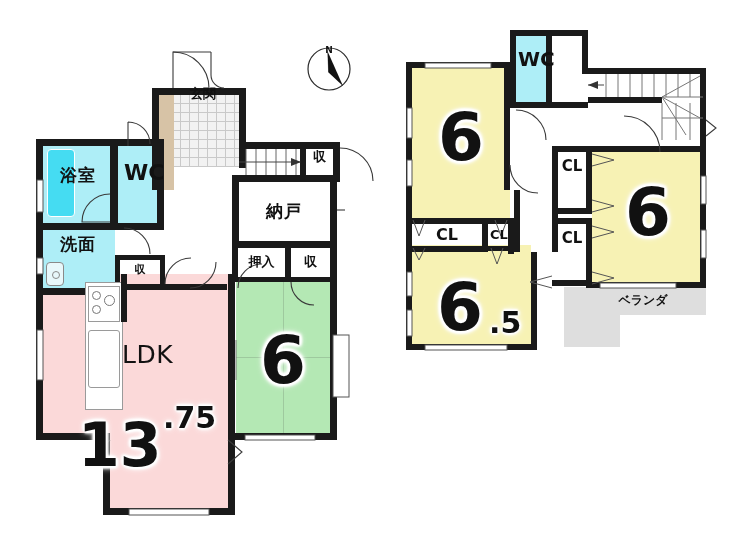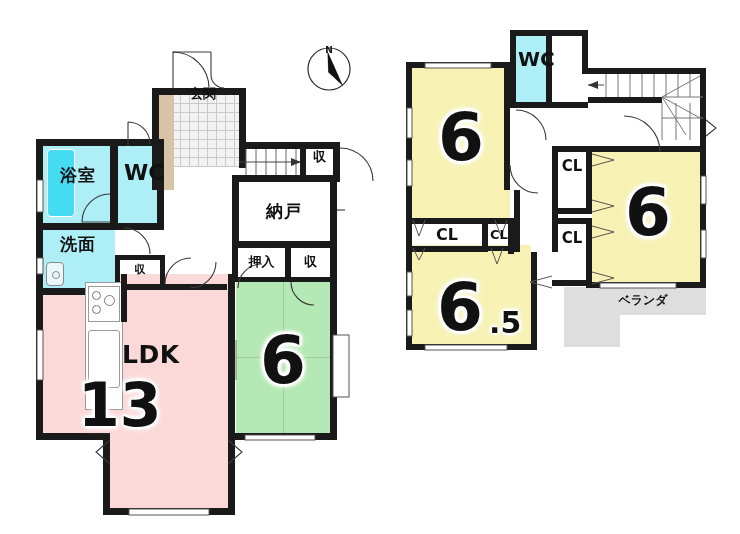--- a/index.html
+++ b/index.html
@@ -42,21 +42,21 @@
     white-space: nowrap;
     text-align: center;
     font-family: "DejaVu Sans", "Liberation Sans", sans-serif;
   }
   .lbl-jp   { font-size: 17px; font-weight: 700; letter-spacing: 1px; }
   .lbl-jp-s { font-size: 13px; font-weight: 700; letter-spacing: 0px; }
   .lbl-sm   { font-size: 11px; font-weight: 700; }
   .lbl-wc   { font-size: 22px; font-weight: 700; line-height: 0.92; }
   .lbl-cl   { font-size: 15px; font-weight: 700; line-height: 0.92; }
   .lbl-cl-h { font-size: 16px; font-weight: 700; }
-  .lbl-ldk  { font-size: 25px; font-weight: 700; letter-spacing: 0.5px; }
+  .lbl-ldk  { font-size: 25px; font-weight: 400; letter-spacing: 0.5px; }
   .big {
     font-size: 66px;
     font-weight: 700;
     color: #111111;
     text-shadow:
       2px 0 2px #fff, -2px 0 2px #fff, 0 2px 2px #fff, 0 -2px 2px #fff,
       2px 2px 3px #fff, -2px -2px 3px #fff, 2px -2px 3px #fff, -2px 2px 3px #fff,
       0 0 6px #fff, 0 0 9px #fff;
   }
   .big-sub {
@@ -67,20 +67,21 @@
       2px 0 2px #fff, -2px 0 2px #fff, 0 2px 2px #fff, 0 -2px 2px #fff,
       0 0 6px #fff, 0 0 8px #fff;
   }
   .big13 {
     font-size: 60px;
     font-weight: 700;
     color: #111111;
     text-shadow:
       2px 0 2px #fff, -2px 0 2px #fff, 0 2px 2px #fff, 0 -2px 2px #fff,
       2px 2px 3px #fff, -2px -2px 3px #fff, 0 0 6px #fff, 0 0 9px #fff;
+    margin-top: 40px;
   }
   .svg-layer {
     position: absolute;
     left: 0; top: 0;
     width: 740px; height: 534px;
     pointer-events: none;
   }
   .tatami-line { position: absolute; background: #9ec99e; }
   .grid-ent {
     background-image:
@@ -268,20 +269,21 @@
                 background:#ffffff;border:1px solid #9a9a9a;box-sizing:border-box;"></div>
     <div style="position:absolute;left:92px;top:291px;width:7px;height:7px;border:1px solid #777;border-radius:50%;"></div>
     <div style="position:absolute;left:104px;top:295px;width:9px;height:9px;border:1px solid #777;border-radius:50%;"></div>
     <div style="position:absolute;left:92px;top:305px;width:7px;height:7px;border:1px solid #777;border-radius:50%;"></div>
     <div style="position:absolute;left:88px;top:330px;width:32px;height:58px;
                 background:#ffffff;border:1px solid #9a9a9a;border-radius:3px;box-sizing:border-box;"></div>
     <div style="position:absolute;left:121px;top:274px;width:6px;height:48px;background:#1a1a1a;"></div>
 
     <div class="lbl lbl-ldk" style="left:122px;top:342px;width:80px;text-align:left;">LDK</div>
     <div class="lbl big13" style="left:78px;top:375px;width:110px;text-align:left;">13</div>
+    <div class="lbl big-sub" style="left:163px;top:403px;width:60px;text-align:left;">.75</div>
 
     <div class="lbl big" style="left:245px;top:328px;width:76px;">6</div>
   </div>
 
   <div style="position:absolute;left:0;top:0;width:740px;height:534px;">
 
     <div class="room fill-yellow" style="left:412px;top:68px;width:98px;height:150px;"></div>
 
     <div class="room fill-yellow" style="left:412px;top:245px;width:119px;height:100px;"></div>
 

